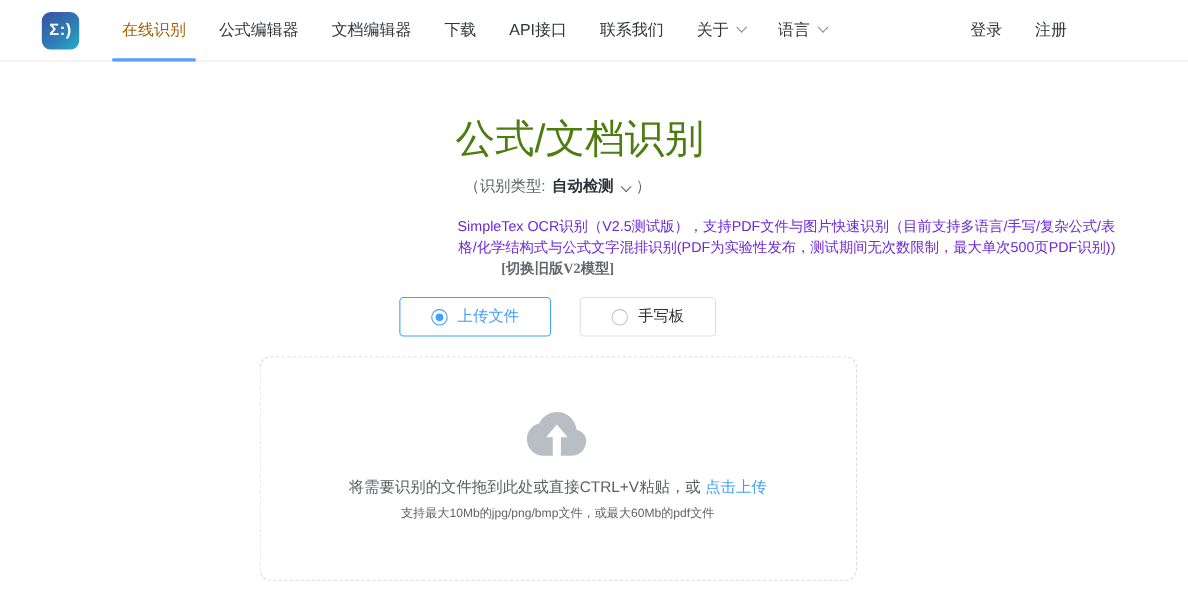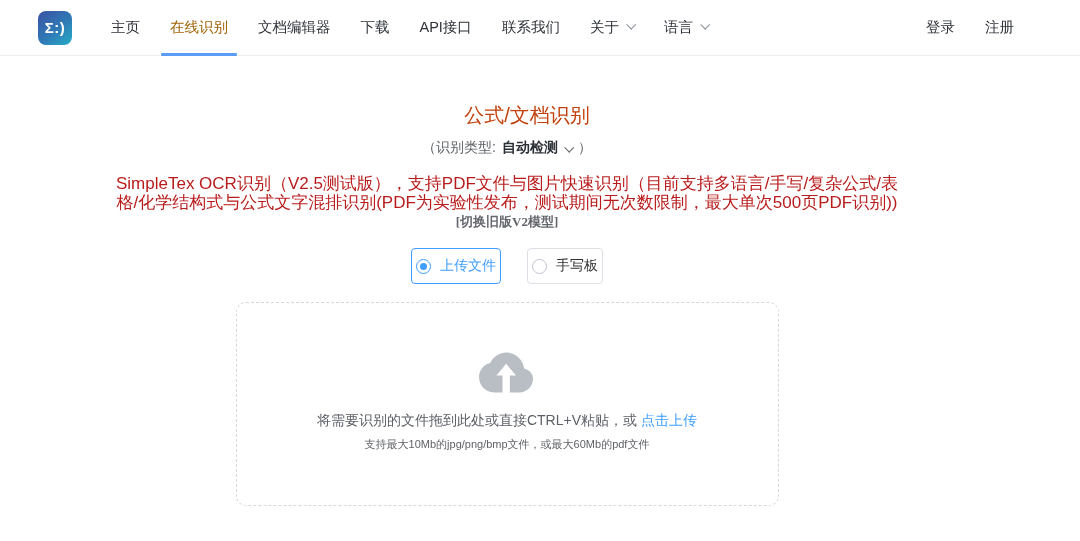--- a/index.html
+++ b/index.html
@@ -18,37 +18,37 @@
   .nav { display:flex; align-items:center; height:100%; margin-left:24px; }
   .nav-item { position:relative; height:100%; display:flex; align-items:center;
     padding:0 11px; margin:0 4px; font-size:14.5px; color:#2f3339;
     cursor:pointer; white-space:nowrap; }
   .nav-item.active { color:#a16207; }
   .tab-underline { position:absolute; left:2px; right:2px; bottom:-1px;
     height:3px; background:#5b9cf9; border-radius:1px; }
   .caret { display:inline-block; width:7px; height:7px;
     border-right:1.4px solid #8a8f99; border-bottom:1.4px solid #8a8f99;
     transform:rotate(45deg) translateY(-1px); margin-left:8px; margin-top:-4px; }
-  .auth { margin-left:auto; display:flex; gap:30px; padding-right:66px;
+  .auth { margin-left:auto; display:flex; gap:30px; padding-right:110px;
     font-size:14.5px; color:#2f3339; }
   .auth-link { cursor:pointer; white-space:nowrap; }
 
   
   .main { width:1014px; text-align:center; }
-  .page-title { margin-top:46px; font-size:20px; font-weight:500;
-    color:#c2410c;margin-left:40px; }
+  .page-title { margin-top:46px; font-size:36px; font-weight:500;
+    color:#4d7c0f;margin-left:40px; }
   .subtitle { margin-top:10px; font-size:14px; color:#5f6368; }
   .subtitle .type-value { font-weight:bold; color:#2b2f36; margin:0 2px; }
   .subtitle .caret { border-color:#5f6368; margin-left:5px; margin-right:6px; }
-  .desc { margin-top:17px; font-size:17px; line-height:19px; color:#b91c1c; }
+  .desc { margin-top:17px; font-size:13px; line-height:19px; color:#6d28d9;text-align:right; }
   .switch-link { display:inline-block; margin-top:1px; font-size:13px;
     font-weight:bold; color:#63666c; cursor:pointer;font-family:Liberation Serif, serif; }
 
   .mode-row { margin-top:17px; display:flex; justify-content:center; gap:26px; }
-  .mode-option { height:36px; padding:0 4px; background:#fff;
+  .mode-option { height:36px; padding:0 28px; background:#fff;
     border:1px solid #dcdfe6; border-radius:4px; display:flex;
     align-items:center; gap:9px; font-size:14px; color:#303133;
     cursor:pointer; }
   .mode-option.selected { border-color:#409eff; color:#409eff; }
   .radio { width:15px; height:15px; border-radius:50%;
     border:1px solid #c0c4cc; background:#fff; display:flex;
     align-items:center; justify-content:center; }
   .mode-option.selected .radio { border-color:#409eff; }
   .radio-dot { width:7px; height:7px; border-radius:50%; background:#409eff; }
 
@@ -62,26 +62,26 @@
   .upload-hint { margin-top:7px; font-size:11px; color:#606266; }
 </style>
 </head>
 <body>
 
 <header class="header">
   <div class="logo">
     <span>Σ:)</span>
   </div>
   <nav class="nav">
-    <div class="nav-item">
-      <span>主页</span>
-    </div>
     <div class="nav-item active">
       <span>在线识别</span>
       <span class="tab-underline"></span>
+    </div>
+    <div class="nav-item">
+      <span>公式编辑器</span>
     </div>
     <div class="nav-item">
       <span>文档编辑器</span>
     </div>
     <div class="nav-item">
       <span>下载</span>
     </div>
     <div class="nav-item">
       <span>API接口</span>
     </div>

